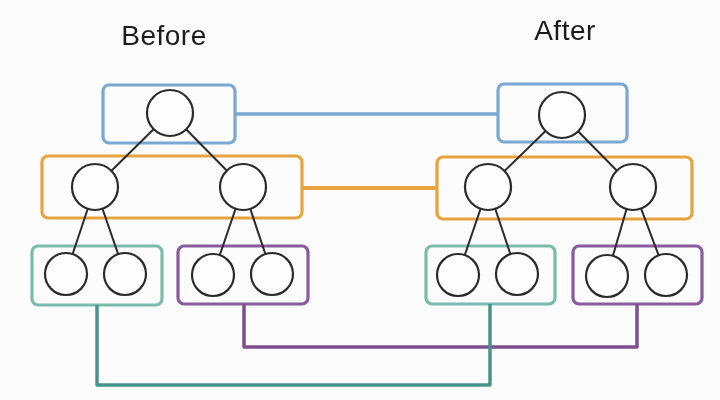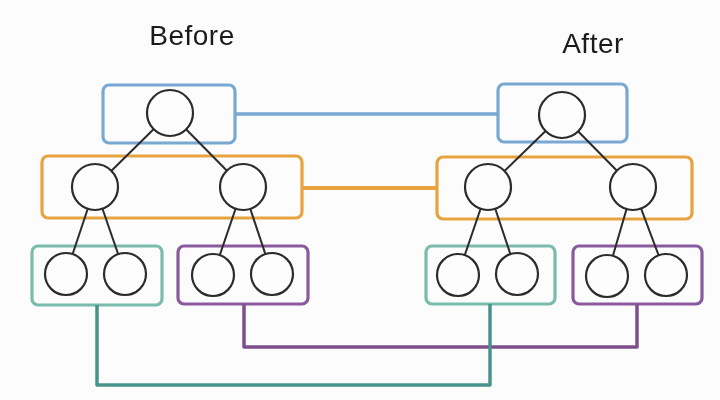--- a/index.html
+++ b/index.html
@@ -8,30 +8,29 @@
     font-family: "Liberation Sans", sans-serif;
   }
   .stage { position: relative; width: 720px; height: 400px; }
   .title {
     position: absolute;
     transform: translateX(-50%);
     font-size: 28px;
     line-height: 1;
     letter-spacing: 0.5px;
     white-space: nowrap;
-    margin-left: 28px;
   }
   svg.diagram { position: absolute; left: 0; top: 0; }
 </style>
 </head>
 <body style="background: rgb(252, 252, 252);">
 
 <div class="stage">
   <div class="title" style="left: 164px; top: 22px; color: rgb(27, 27, 27);">Before</div>
-  <div class="title" style="left: 565px; top: 30px; color: rgb(27, 27, 27);">After</div>
+  <div class="title" style="left: 565px; top: 17px; color: rgb(27, 27, 27);">After</div>
   <svg class="diagram" id="diagram" xmlns="http://www.w3.org/2000/svg" width="720" height="400" viewBox="0 0 720 400">
       <rect x="103" y="85" width="132" height="58" rx="6" ry="6" fill="none" stroke="#79a8d2" stroke-width="3.2"></rect>
       <rect x="498" y="84" width="129" height="58" rx="6" ry="6" fill="none" stroke="#79a8d2" stroke-width="3.2"></rect>
       <rect x="42" y="156" width="260" height="62" rx="6" ry="6" fill="none" stroke="#e6a33e" stroke-width="3.2"></rect>
       <rect x="437" y="157" width="255" height="62" rx="6" ry="6" fill="none" stroke="#e6a33e" stroke-width="3.2"></rect>
       <rect x="32" y="246" width="130" height="59" rx="6" ry="6" fill="none" stroke="#7abcac" stroke-width="3.2"></rect>
       <rect x="178" y="246" width="130" height="58" rx="6" ry="6" fill="none" stroke="#8a5a9e" stroke-width="3.2"></rect>
       <rect x="426" y="246" width="129" height="58" rx="6" ry="6" fill="none" stroke="#7abcac" stroke-width="3.2"></rect>
       <rect x="573" y="246" width="129" height="58" rx="6" ry="6" fill="none" stroke="#8a5a9e" stroke-width="3.2"></rect>
       <polyline points="235,114 498,114" fill="none" stroke="#79a8d2" stroke-width="3.5" stroke-linejoin="round" stroke-linecap="butt"></polyline>

